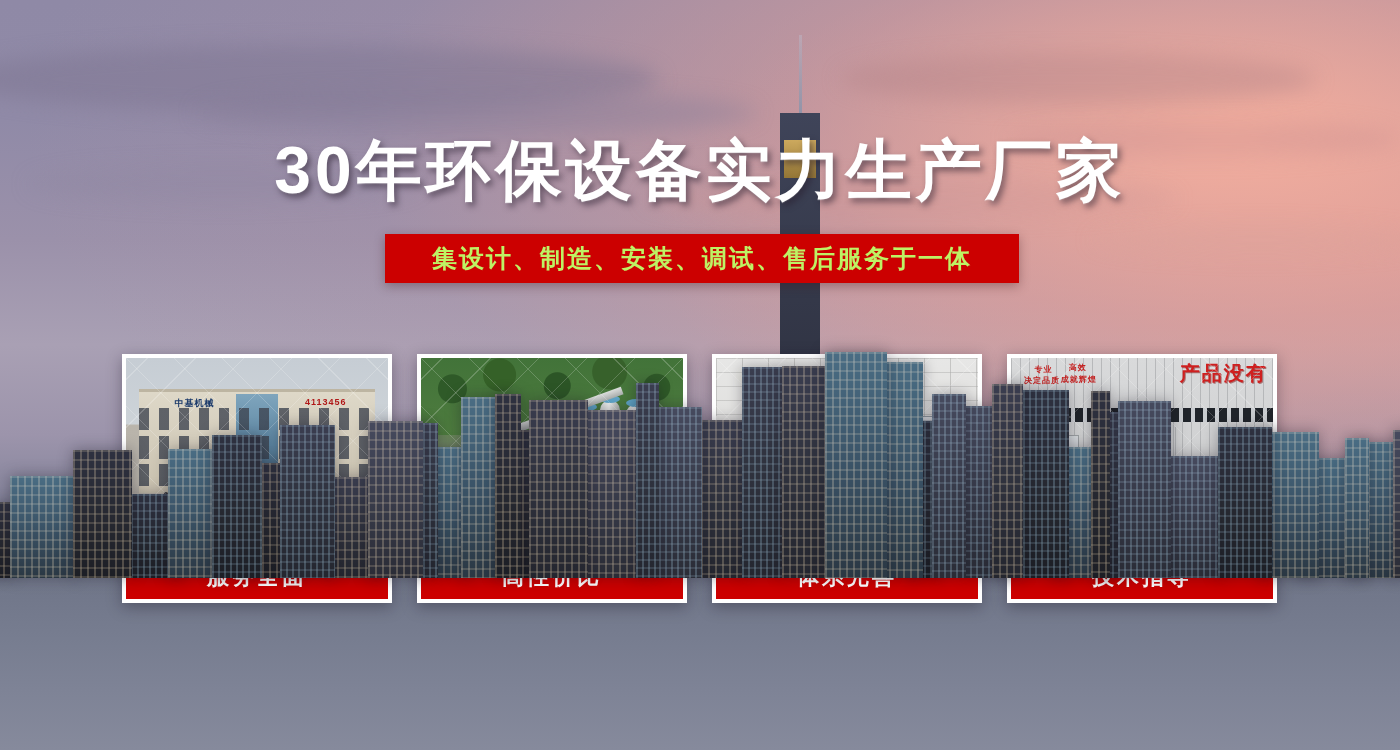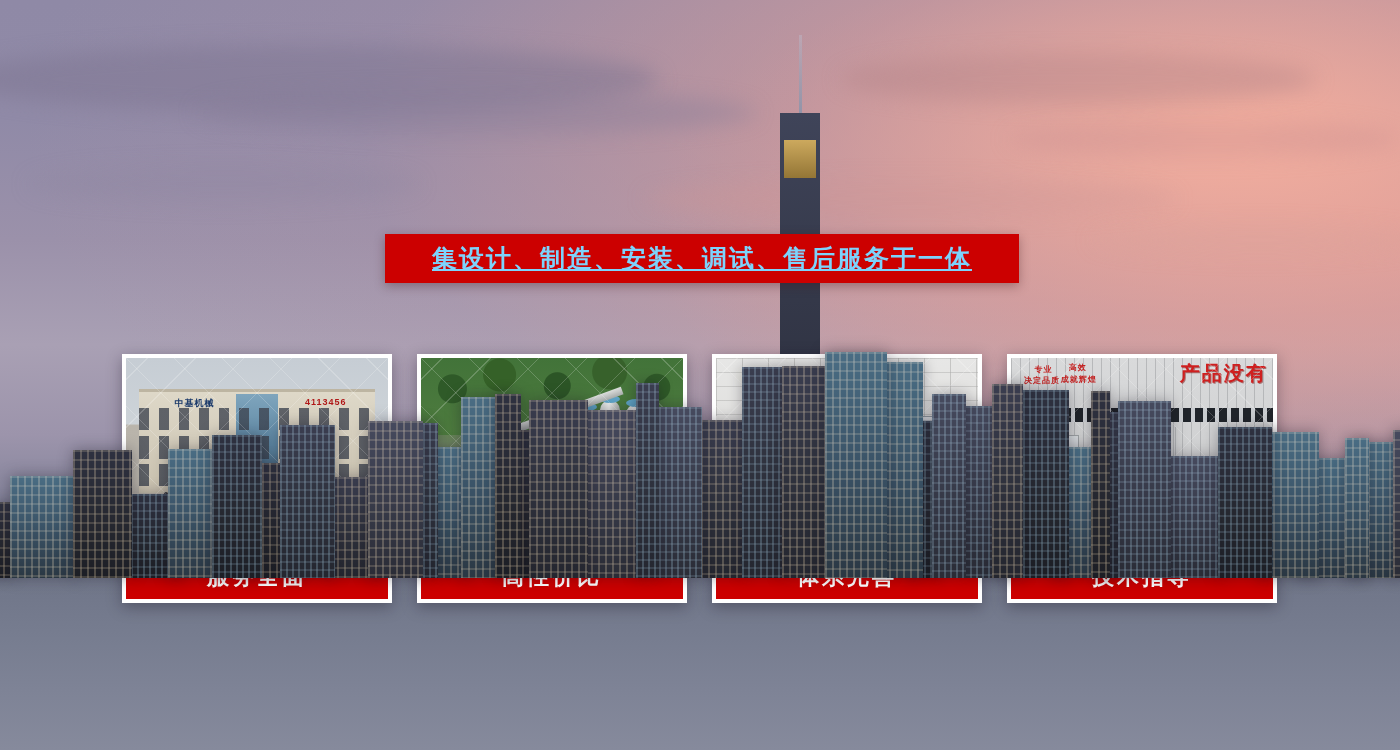--- a/index.html
+++ b/index.html
@@ -95,21 +95,21 @@
   }
 
   
   .subbar{
     position:absolute; left:385px; top:234px; width:634px; height:49px;
     background:#cc0000;
     display:flex; align-items:center; justify-content:center;
     box-shadow:0 3px 10px rgba(60,20,25,.35);
   }
   .subbar span{
-    color:#7dd3fc; font-size:25px; font-weight:bold; letter-spacing:2px; white-space:nowrap;text-decoration:underline;
+    color:#bef264; font-size:25px; font-weight:bold; letter-spacing:2px; white-space:nowrap;
   }
 
   
   .cards{
     position:absolute; left:122px; top:354px; width:1155px; height:249px;
     display:flex; gap:25px;
   }
   .card{
     position:relative; width:270px; height:249px;
     background:#ffffff; padding:4px;
@@ -544,20 +544,21 @@
       <div class="bl" style="left: 35.2822%; top: 58.0105%; background: rgb(255, 206, 90); opacity: 0.55; box-shadow: currentcolor 0px 0px 4px;"></div>
       <div class="bl" style="left: 6.32135%; top: 18.367%; background: rgb(255, 106, 60); opacity: 0.48; box-shadow: currentcolor 0px 0px 4px;"></div>
       <div class="bl" style="left: 9.87933%; top: 45.3519%; background: rgb(255, 154, 60); opacity: 0.98; box-shadow: currentcolor 0px 0px 4px;"></div>
       <div class="bl" style="left: 49.074%; top: 53.0493%; background: rgb(255, 206, 90); opacity: 0.47; box-shadow: currentcolor 0px 0px 4px;"></div>
       <div class="bl" style="left: 60.8511%; top: 55.0138%; background: rgb(255, 206, 90); opacity: 0.95; box-shadow: currentcolor 0px 0px 4px;"></div>
       <div class="bl" style="left: 34.898%; top: 32.2656%; background: rgb(255, 211, 110); opacity: 0.46; box-shadow: currentcolor 0px 0px 4px;"></div>
       <div class="bl" style="left: 80.9034%; top: 36.1199%; background: rgb(255, 154, 60); opacity: 0.7; box-shadow: currentcolor 0px 0px 4px;"></div>
     </div>
   <div class="water"></div>
 
+  <div class="headline">30年环保设备实力生产厂家</div>
 
   <div class="subbar">
     <span>集设计、制造、安装、调试、售后服务于一体</span>
   </div>
 
   <div class="cards">
 
     <div class="card">
       <div class="thumb">
         <div class="scene s1">

